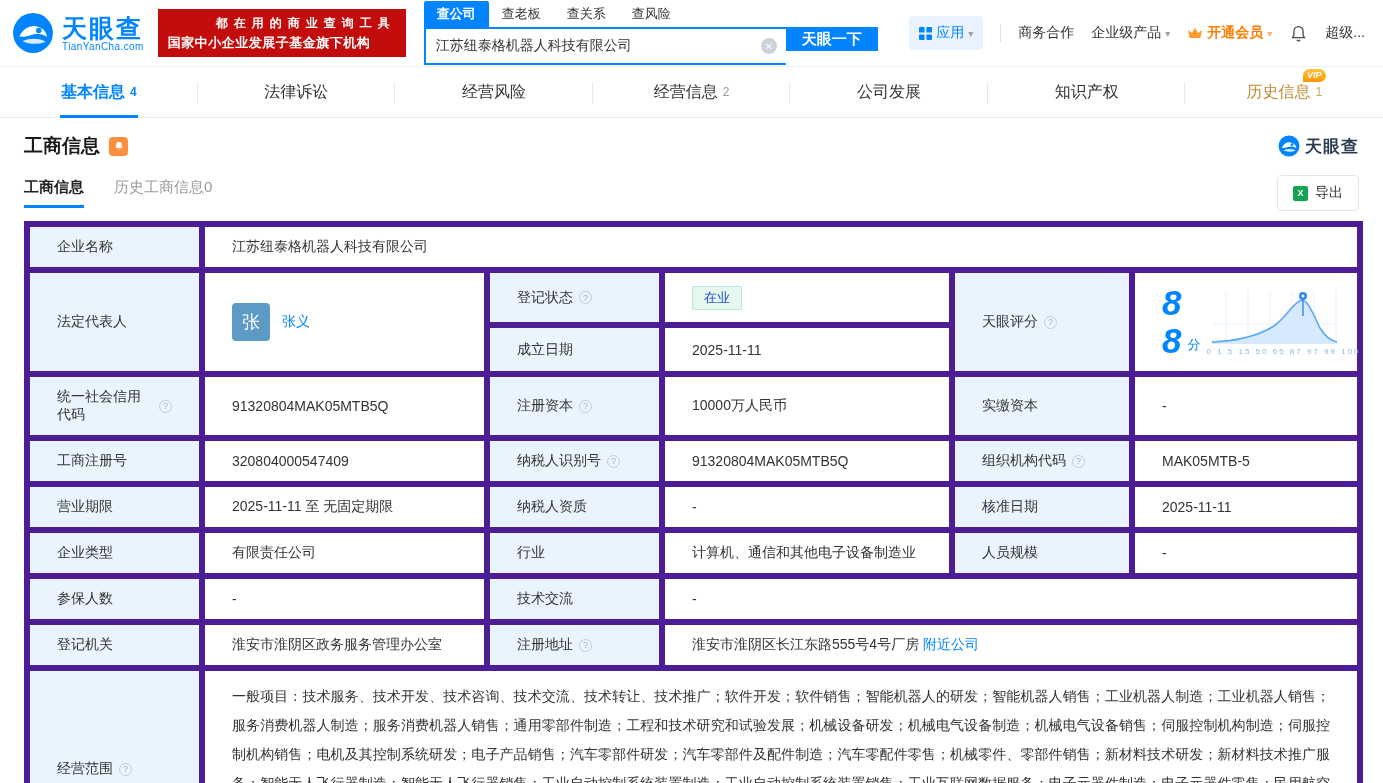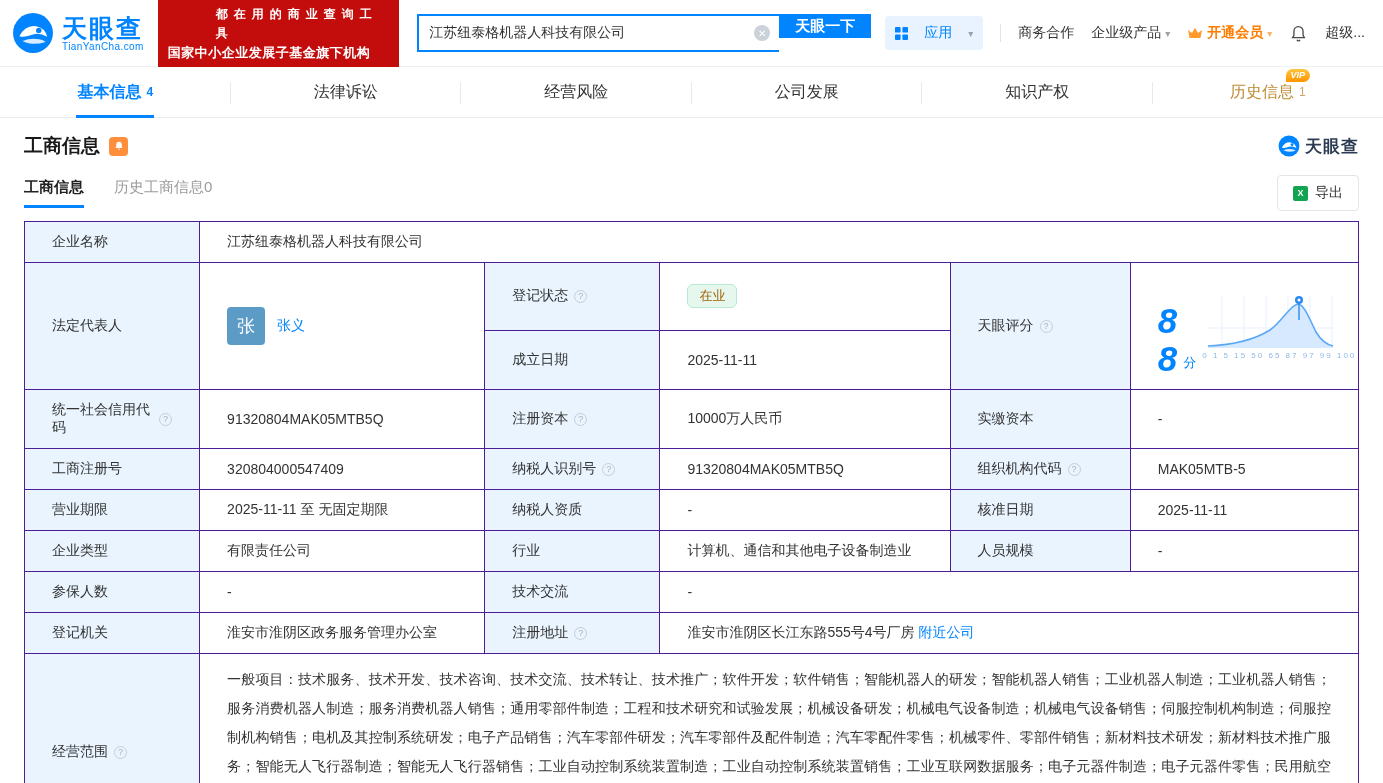--- a/index.html
+++ b/index.html
@@ -31,21 +31,21 @@
   .clear-btn {
     position: absolute; right: 9px; top: 11px; width: 16px; height: 16px;
     border-radius: 50%; background: #ccd2d9; color: #fff; font-size: 10px;
     display: flex; align-items: center; justify-content: center; cursor: pointer;
   }
   .search-btn {
     width: 92px; height: 24px; background: #0084ff; color: #fff; border: none;
     font-size: 15px; cursor: pointer; font-family: inherit; font-weight: bold;
   }
   .top-menu { margin-left: auto; display: flex; align-items: center; gap: 17px; white-space: nowrap; }
-  .apps-btn { display: flex; align-items: center; gap: 16px; background: #e9f3ff; color: #0084ff; padding: 8px 10px; border-radius: 4px; cursor: pointer; }
+  .apps-btn { display: flex; align-items: center; gap: 4px; background: #e9f3ff; color: #0084ff; padding: 8px 10px; border-radius: 4px; cursor: pointer; }
   .vdiv { width: 1px; height: 18px; background: #e3e3e3; }
   .menu-item { cursor: pointer; display: flex; align-items: center; gap: 4px; color: #333; }
   .vip-link { color: #ff7d00; font-weight: bold; justify-content: space-between; }
   .caret { font-size: 10px; color: #9aa0a6; }
   .vip-link .caret { color: #ffb067; }
   .bell-btn { cursor: pointer; display: flex; align-items: center; }
   
   .nav-tabs { display: flex; height: 52px; border-top: 1px solid #f0f0f0; border-bottom: 1px solid #ebebeb; }
   .nav-tab { flex: 1; display: flex; align-items: center; justify-content: center; font-size: 16px; position: relative; cursor: pointer; color: #333; }
   .nav-tab:not(:last-child)::after { content: ""; position: absolute; right: 0; top: 15px; height: 22px; width: 1px; background: #e9e9e9; }
@@ -72,34 +72,34 @@
   .watermark-text { font-size: 17px; font-weight: bold; color: #2b3c52; letter-spacing: 1px; }
   .sub-tabs { display: flex; align-items: center; margin-top: 16px; }
   .sub-tab { font-size: 15px; margin-right: 30px; padding-bottom: 11px; cursor: pointer; position: relative; }
   .sub-tab.active { font-weight: bold; color: #222; }
   .sub-tab.active::after { content: ""; position: absolute; left: 0; right: 0; bottom: 0; height: 3px; background: #0084ff; }
   .sub-tab.inactive { color: #9b9b9b; }
   .export-btn { margin-left: auto; display: flex; align-items: center; gap: 7px; border: 1px solid #e4e4e4; border-radius: 4px; padding: 8px 15px; font-size: 14px; cursor: pointer; background: #fff; color: #333; }
   .excel-icon { width: 15px; height: 15px; background: #13a452; border-radius: 2px; color: #fff; font-size: 9px; font-weight: bold; display: inline-flex; align-items: center; justify-content: center; }
   
   table.info { width: 100%; border-collapse: collapse; table-layout: fixed; margin-top: 10px; font-size: 14px; }
-  table.info td { border: 1px solid #4c1d95; padding: 11px 27px; vertical-align: middle; word-break: break-all; color: #333; }
+  table.info td { border: 6px solid #4c1d95; padding: 11px 27px; vertical-align: middle; word-break: break-all; color: #333; }
   td.lbl { background: #e9f4ff; }
   .lbl-inner { display: inline-flex; align-items: center; gap: 6px; }
   .help {
     display: inline-flex; width: 13px; height: 13px; border-radius: 50%;
     border: 1px solid #c8cdd4; color: #aab0b8; font-size: 9px;
     align-items: center; justify-content: center; cursor: pointer; flex: none;
   }
   .rep-cell { display: flex; align-items: center; gap: 12px; }
   .avatar { width: 38px; height: 38px; border-radius: 4px; background: #5d9bc7; color: #fff; font-size: 18px; display: flex; align-items: center; justify-content: center; cursor: pointer; flex: none; }
   a.link, .link { color: #0084ff; text-decoration: none; cursor: pointer; }
-  .status-badge { display: inline-block; background: #e6f7ee; border: 1px solid #b9e9cf; color: #a16207; padding: 2px 11px; border-radius: 6px; font-size: 13px; }
+  .status-badge { display: inline-block; background: #e6f7ee; border: 1px solid #b9e9cf; color: #1d4ed8; padding: 2px 11px; border-radius: 1px; font-size: 13px; }
   .score-cell { display: flex; align-items: center; gap: 6px; }
-  .score-num { font-size: 35px; font-weight: bold; font-style: italic; color: #0084ff; line-height: 38px; margin-top: 28px; }
+  .score-num { font-size: 35px; font-weight: bold; font-style: italic; color: #0084ff; line-height: 38px; }
   .score-unit { font-size: 13px; color: #0084ff; align-self: flex-end; margin-bottom: 6px; }
   .score-chart { margin-left: auto; width: 138px; }
   .axis-labels { font-size: 8px; color: #8fb9e6; letter-spacing: 2px; white-space: nowrap; text-align: center; margin-top: -2px; }
   .scope-text { line-height: 29px; text-align: justify; }
   .addr-wrap .link { white-space: nowrap; }
 </style>
 </head>
 <body>
 
 <header class="topbar">
@@ -115,20 +115,26 @@
       <div class="logo-en">TianYanCha.com</div>
     </div>
   </div>
 
   <div class="promo">
     <div class="promo-l1">都在用的商业查询工具</div>
     <div class="promo-l2">国家中小企业发展子基金旗下机构</div>
   </div>
 
   <div class="search-block">
+    <div class="search-tabs">
+      <span class="search-tab active">查公司</span>
+      <span class="search-tab">查老板</span>
+      <span class="search-tab">查关系</span>
+      <span class="search-tab">查风险</span>
+    </div>
     <div class="search-row">
       <div class="search-input-wrap">
         <input class="search-input" type="text" value="江苏纽泰格机器人科技有限公司" style="">
         <span class="clear-btn">✕</span>
       </div>
       <button class="search-btn">天眼一下</button>
     </div>
   </div>
 
   <div class="top-menu">
@@ -168,20 +174,24 @@
 <nav class="nav-tabs">
   <div class="nav-tab active">
     <span>基本信息</span>
     <span class="count">4</span>
   </div>
   <div class="nav-tab">
     <span>法律诉讼</span>
   </div>
   <div class="nav-tab">
     <span>经营风险</span>
+  </div>
+  <div class="nav-tab">
+    <span>经营信息</span>
+    <span class="count">2</span>
   </div>
   <div class="nav-tab">
     <span>公司发展</span>
   </div>
   <div class="nav-tab">
     <span>知识产权</span>
   </div>
   <div class="nav-tab tab-history">
     <span class="hist-wrap">
       <span>历史信息</span>

